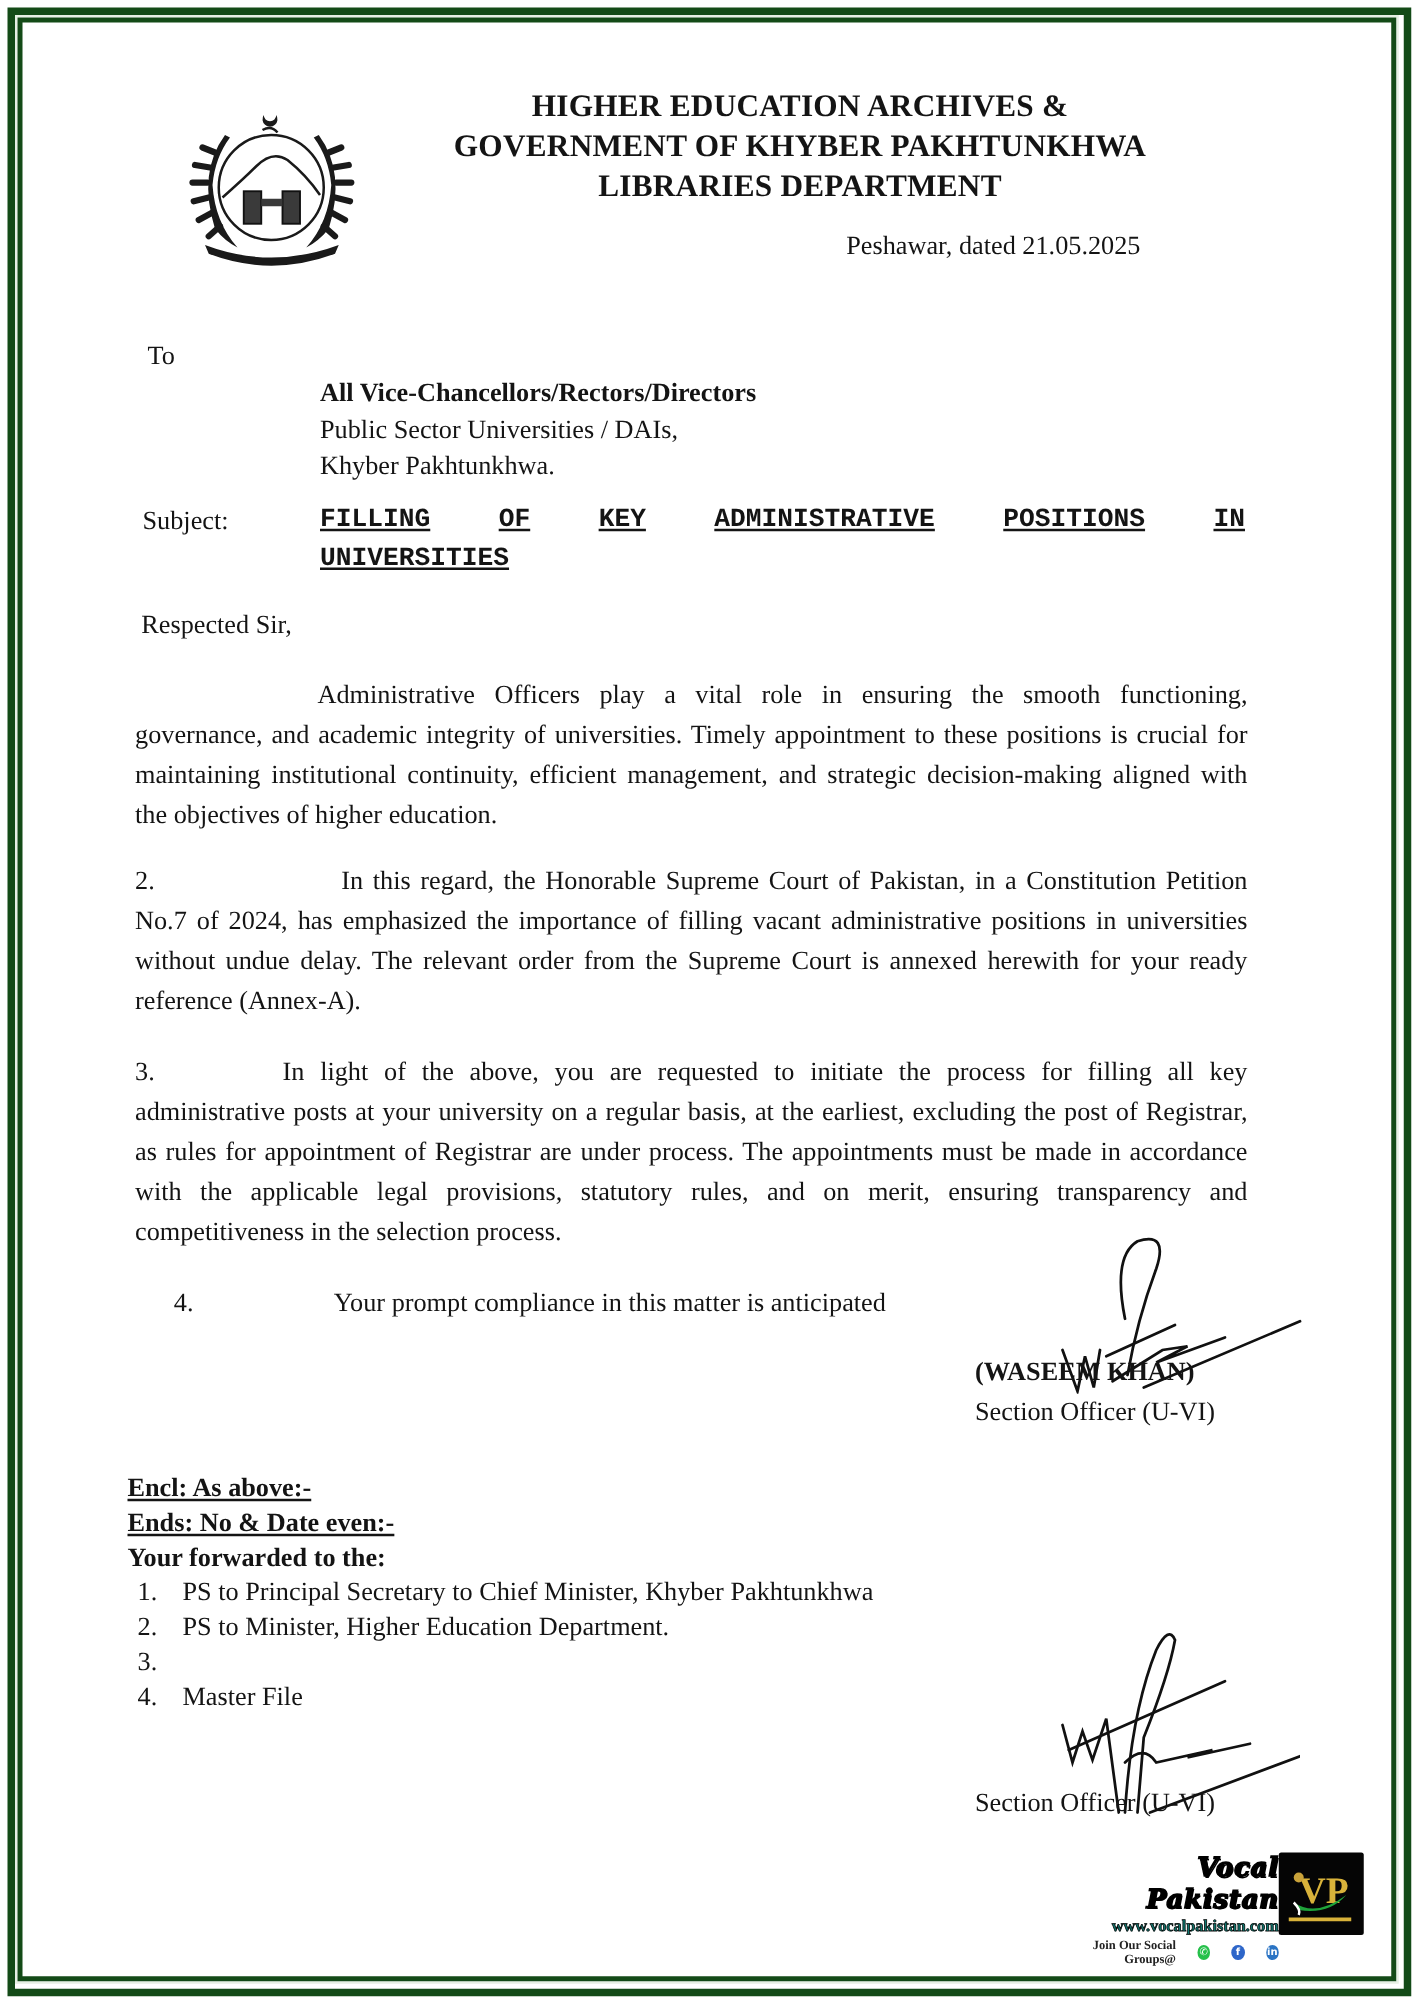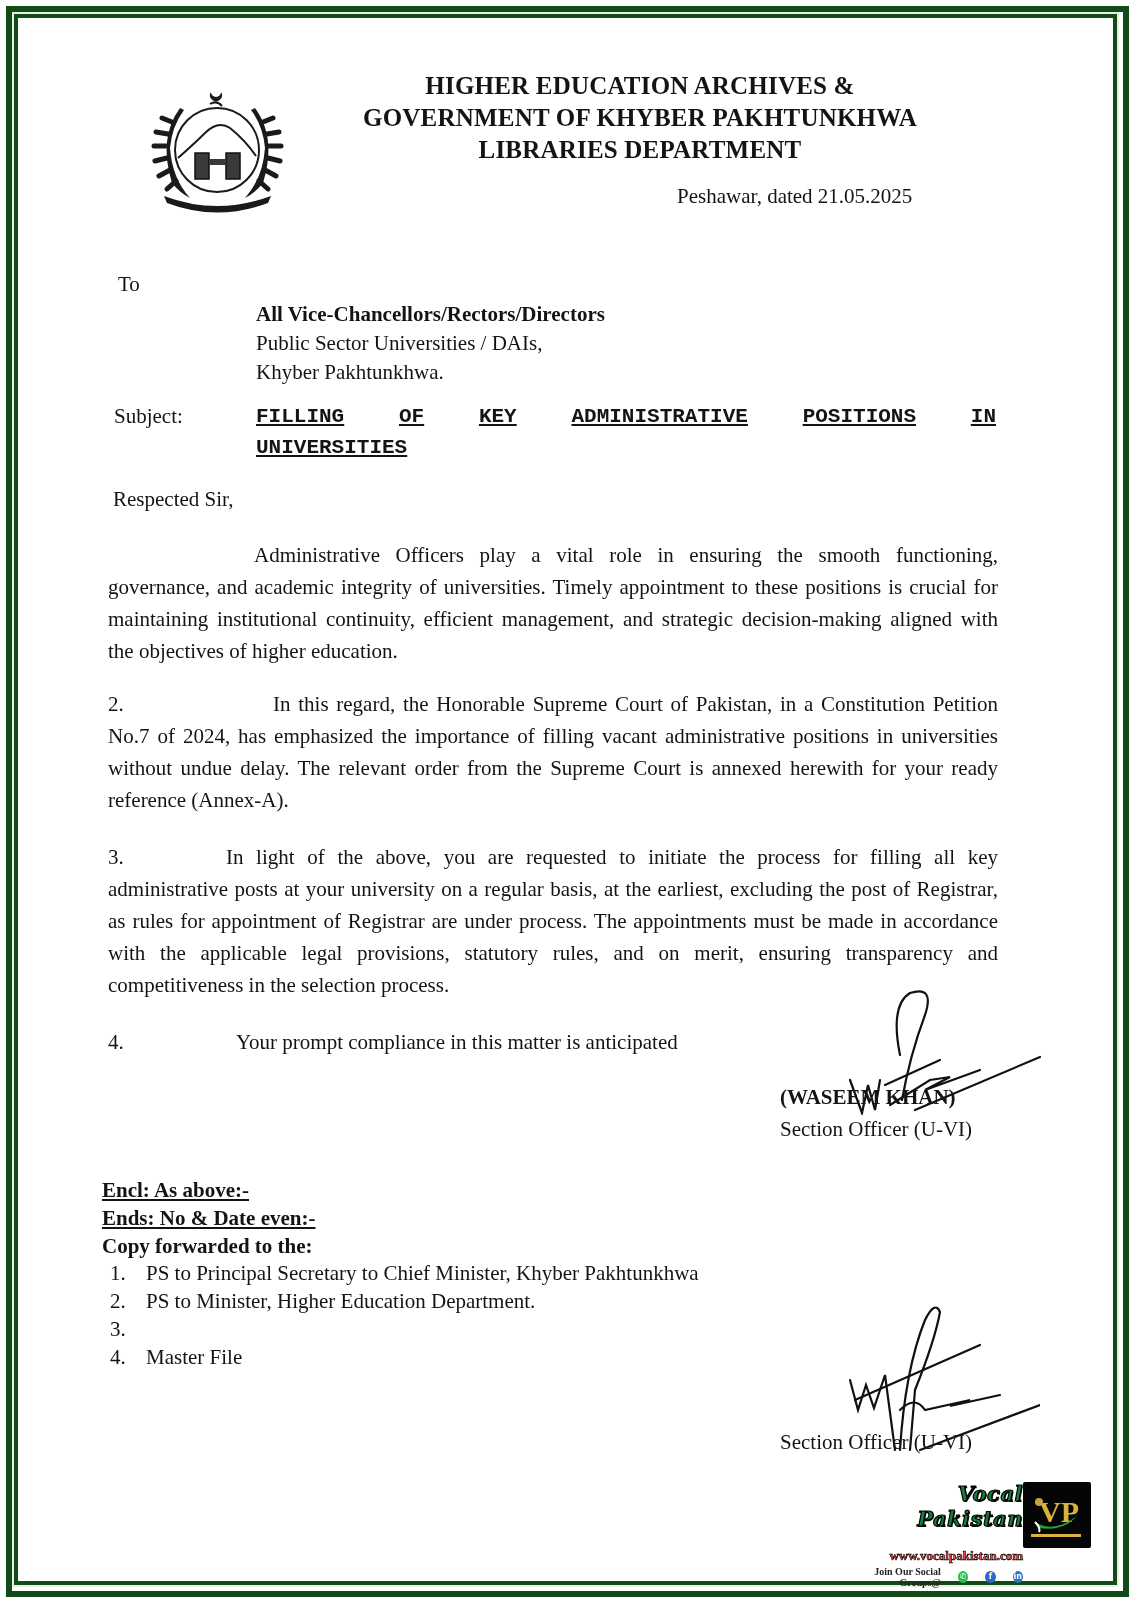--- a/index.html
+++ b/index.html
@@ -23,38 +23,38 @@
   .subject-text { left: 256px; top: 401px; width: 740px; font-size: 21px; font-weight: bold;
                   text-decoration: underline; line-height: 31px; text-align: justify;
                   text-align-last: left; word-spacing: 6px; font-family: Liberation Mono, monospace; }
   .subject-line1 { display: flex; justify-content: space-between; }
   .salutation { left: 113px; top: 487px; font-size: 21px; }
   .para { left: 108px; width: 890px; font-size: 21px; line-height: 32px; text-align: justify; }
   .para .num { display: inline-block; }
   .p1 { top: 539px; text-indent: 146px; }
   .p2 { top: 688px; }
   .p3 { top: 841px; }
-  .p4 { top: 1026px; }
+  .p4 { top: 1026px; margin-left: 31px; }
   .sig1 { left: 840px; top: 985px; width: 210px; height: 130px; }
   .signame { left: 780px; top: 1085px; font-size: 21px; font-weight: bold; }
   .sigtitle1 { left: 780px; top: 1117px; font-size: 21px; }
   .encl { left: 102px; top: 1176px; font-size: 21px; font-weight: bold; line-height: 28px; }
   .encl .u { text-decoration: underline; }
   .cc-list { left: 110px; top: 1259px; font-size: 21px; line-height: 28px; margin: 0; padding: 0;
              list-style: none; }
   .cc-list li { display: flex; }
   .cc-list .n { width: 36px; }
   .sig2 { left: 840px; top: 1300px; width: 200px; height: 160px; }
   .sigtitle2 { left: 780px; top: 1430px; font-size: 21px; }
   .watermark { left: 845px; top: 1481px; width: 178px; }
   .wm-brand { font-family: "DejaVu Serif", serif; font-style: italic; font-weight: bold; font-size: 21px;
-              color: #15803d; -webkit-text-stroke: 1.2px #000; text-shadow: 1px 1px 0 #000; text-align: right;
+              color: #000000; -webkit-text-stroke: 1.2px #000; text-shadow: 1px 1px 0 #000; text-align: right;
               letter-spacing: 0.5px; }
-  .wm-url { font-size: 13px; font-weight: bold; color: #ef4444; -webkit-text-stroke: 0.6px #000;
-            text-align: right; margin-top: 17px; }
+  .wm-url { font-size: 13px; font-weight: bold; color: #0f766e; -webkit-text-stroke: 0.6px #000;
+            text-align: right; margin-top: 2px; }
   .wm-join { font-size: 10px; font-weight: bold; color: #222; text-align: right; display: flex;
              justify-content: flex-end; align-items: center; gap: 17px; margin-top: 2px; }
   .soc { display: inline-block; width: 12px; height: 12px; border-radius: 50%; color: #fff;
          font-size: 8px; line-height: 12px; text-align: center; font-family: "DejaVu Sans", sans-serif; }
   .vp-logo { left: 1023px; top: 1482px; width: 68px; height: 66px; background: #050505;
              border-radius: 2px; }
 </style>
 </head>
 <body>
 
@@ -150,21 +150,21 @@
     <path d="M50 120 L90 95 L110 92 L85 105 L140 85"></path>
     <path d="M75 125 L200 72"></path>
   </g>
 </svg>
 <div class="abs signame">(WASEEM KHAN)</div>
 <div class="abs sigtitle1">Section Officer (U-VI)</div>
 
 <div class="abs encl">
   <div class="u">Encl: As above:-</div>
   <div class="u">Ends: No &amp; Date even:-</div>
-  <div>Copy forwarded to the:</div>
+  <div>Your forwarded to the:</div>
 </div>
 
 <ul class="abs cc-list">
   <li>
       <span class="n">1.</span>
       <span>PS to Principal Secretary to Chief Minister, Khyber Pakhtunkhwa</span>
     </li>
   <li>
       <span class="n">2.</span>
       <span>PS to Minister, Higher Education Department.</span>

